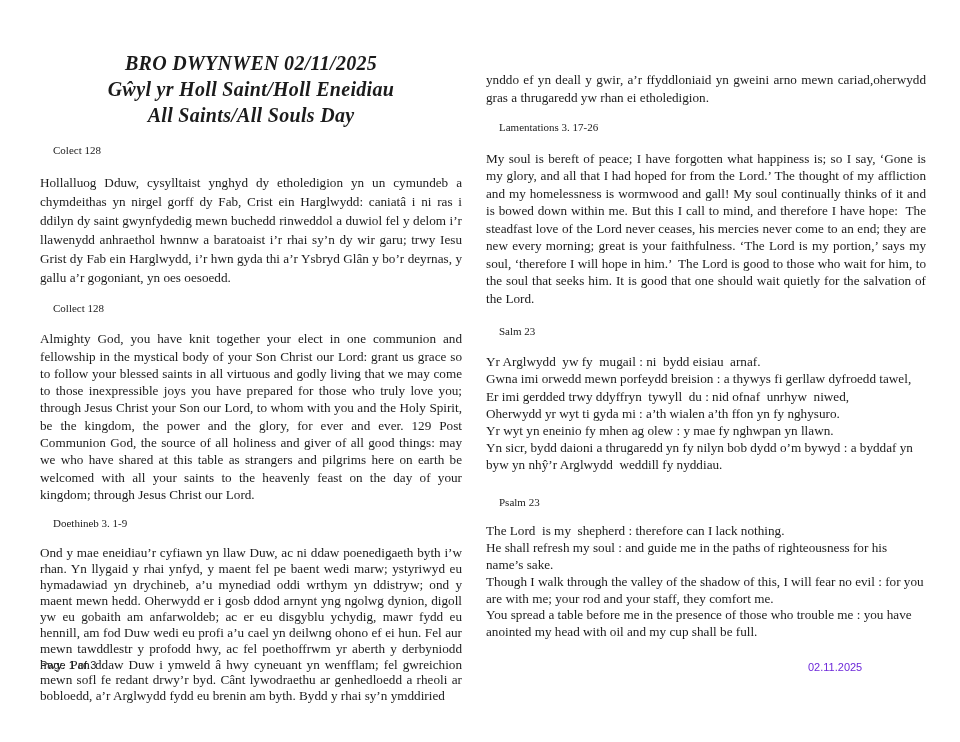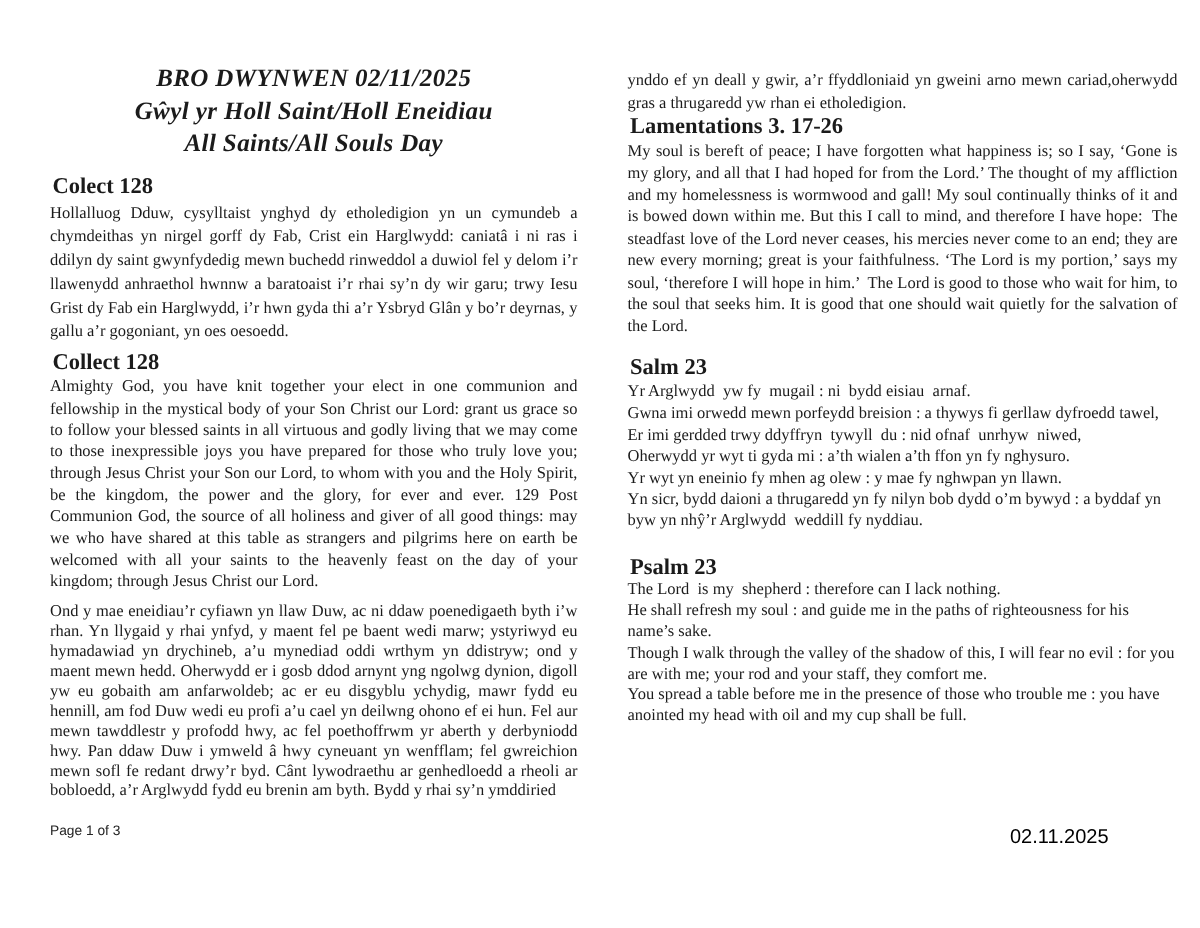--- a/index.html
+++ b/index.html
@@ -16,58 +16,58 @@
     font-family: "Liberation Serif", serif;
     font-size: 13.2px;
     -webkit-font-smoothing: antialiased;
   }
   .page {
     position: absolute;
     inset: 0;
     display: flex;
     padding: 50px 30px 0 40px;
     box-sizing: border-box;
-    gap: 40px;
+    gap: 24px;
   }
   .col { box-sizing: border-box; }
   .col-left  { width: 422px; flex: 0 0 422px; }
   .col-right { width: 440px; flex: 0 0 440px; padding-top: 5px; }
 
   
   .doc-title {
     text-align: center;
     font-weight: bold;
     font-style: italic;
     font-size: 20px;
     line-height: 26px;
     letter-spacing: 0.3px;
     margin: 0 0 11px 0;
   }
 
   
   .sec h2 {
-    margin: 2px;
-    font-size: 18px;
-    font-weight: bold;
+    margin: 13px;
+    font-size: 11px;
+    font-weight: normal;
     font-style: normal;
   }
 
   
   .sec p, .continuation {
     margin: 0;
     text-align: justify;
     white-space: pre-wrap;
   }
 
   
   .sec-colect    { line-height: 19px; }
   .sec-collect   { line-height: 17.3px; margin-top: 7px; }
   .sec-doethineb { line-height: 15.9px; margin-top: 8px; }
 
-  .continuation       { line-height: 17.5px; }
+  .continuation       { line-height: 17.5px; margin-top: 16px; }
   .sec-lamentations   { line-height: 17.5px; margin-top: 2px; }
   .sec-salm           { line-height: 17.2px; margin-top: 16px; }
   .sec-psalm          { line-height: 16.8px; margin-top: 20px; }
 
   
   .verse {
     margin: 0;
     text-align: left;
     white-space: pre-wrap;
   }
@@ -79,22 +79,22 @@
     top: 659px;
     font-family: "Liberation Sans", sans-serif;
     font-size: 11px;
     color: #242424;
   }
   .footer-date {
     position: absolute;
     left: 808px;
     top: 661px;
     font-family: "Liberation Sans", sans-serif;
-    font-size: 16px;
-    color: #000000;
+    font-size: 11px;
+    color: #6d28d9;
   }
 </style>
 </head>
 <body>
 
 <div class="page">
 
   <div class="col col-left">
 
     <header class="doc-title">
@@ -107,20 +107,21 @@
       <h2>Colect 128</h2>
       <p>Hollalluog Dduw, cysylltaist ynghyd dy etholedigion yn un cymundeb a chymdeithas yn nirgel gorff dy Fab, Crist ein Harglwydd: caniatâ i ni ras i ddilyn dy saint gwynfydedig mewn buchedd rinweddol a duwiol fel y delom i’r llawenydd anhraethol hwnnw a baratoaist i’r rhai sy’n dy wir garu; trwy Iesu Grist dy Fab ein Harglwydd, i’r hwn gyda thi a’r Ysbryd Glân y bo’r deyrnas, y gallu a’r gogoniant, yn oes oesoedd.</p>
     </section>
 
     <section class="sec sec-collect">
       <h2>Collect 128</h2>
       <p>Almighty God, you have knit together your elect in one communion and fellowship in the mystical body of your Son Christ our Lord: grant us grace so to follow your blessed saints in all virtuous and godly living that we may come to those inexpressible joys you have prepared for those who truly love you; through Jesus Christ your Son our Lord, to whom with you and the Holy Spirit, be the kingdom, the power and the glory, for ever and ever. 129 Post Communion God, the source of all holiness and giver of all good things: may we who have shared at this table as strangers and pilgrims here on earth be welcomed with all your saints to the heavenly feast on the day of your kingdom; through Jesus Christ our Lord.</p>
     </section>
 
     <section class="sec sec-doethineb">
+      <h2>Doethineb 3. 1-9</h2>
       <p>Ond y mae eneidiau’r cyfiawn yn llaw Duw, ac ni ddaw poenedigaeth byth i’w rhan. Yn llygaid y rhai ynfyd, y maent fel pe baent wedi marw; ystyriwyd eu hymadawiad yn drychineb, a’u mynediad oddi wrthym yn ddistryw; ond y maent mewn hedd. Oherwydd er i gosb ddod arnynt yng ngolwg dynion, digoll yw eu gobaith am anfarwoldeb; ac er eu disgyblu ychydig, mawr fydd eu hennill, am fod Duw wedi eu profi a’u cael yn deilwng ohono ef ei hun. Fel aur mewn tawddlestr y profodd hwy, ac fel poethoffrwm yr aberth y derbyniodd hwy. Pan ddaw Duw i ymweld â hwy cyneuant yn wenfflam; fel gwreichion mewn sofl fe redant drwy’r byd. Cânt lywodraethu ar genhedloedd a rheoli ar bobloedd, a’r Arglwydd fydd eu brenin am byth. Bydd y rhai sy’n ymddiried</p>
     </section>
 
   </div>
 
   <div class="col col-right">
 
     <p class="continuation">ynddo ef yn deall y gwir, a’r ffyddloniaid yn gweini arno mewn cariad,oherwydd gras a thrugaredd yw rhan ei etholedigion.</p>
 
     <section class="sec sec-lamentations">

